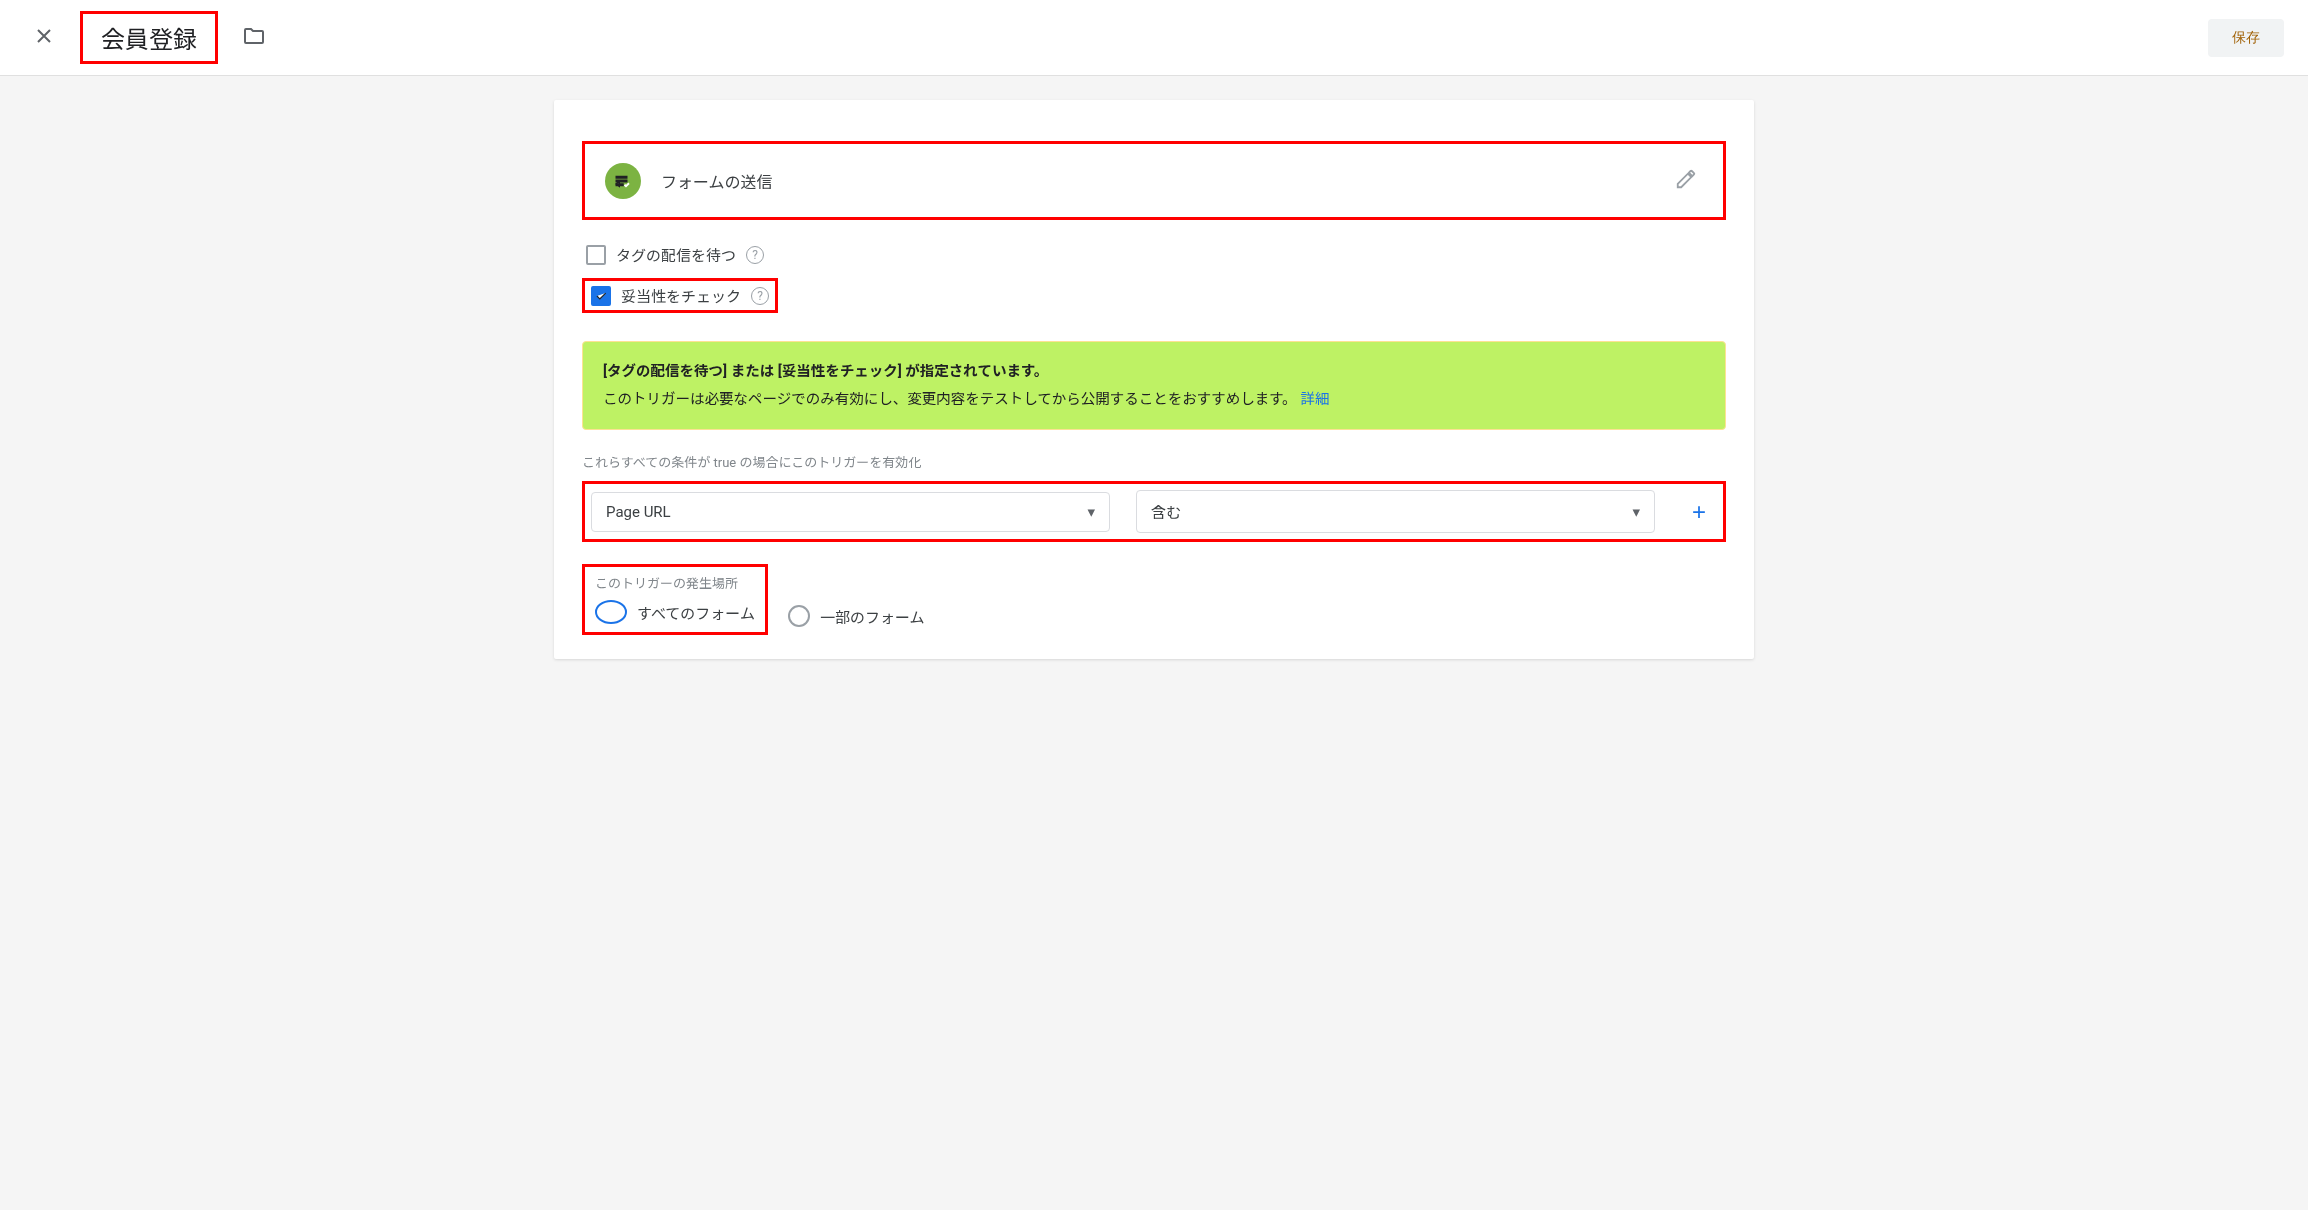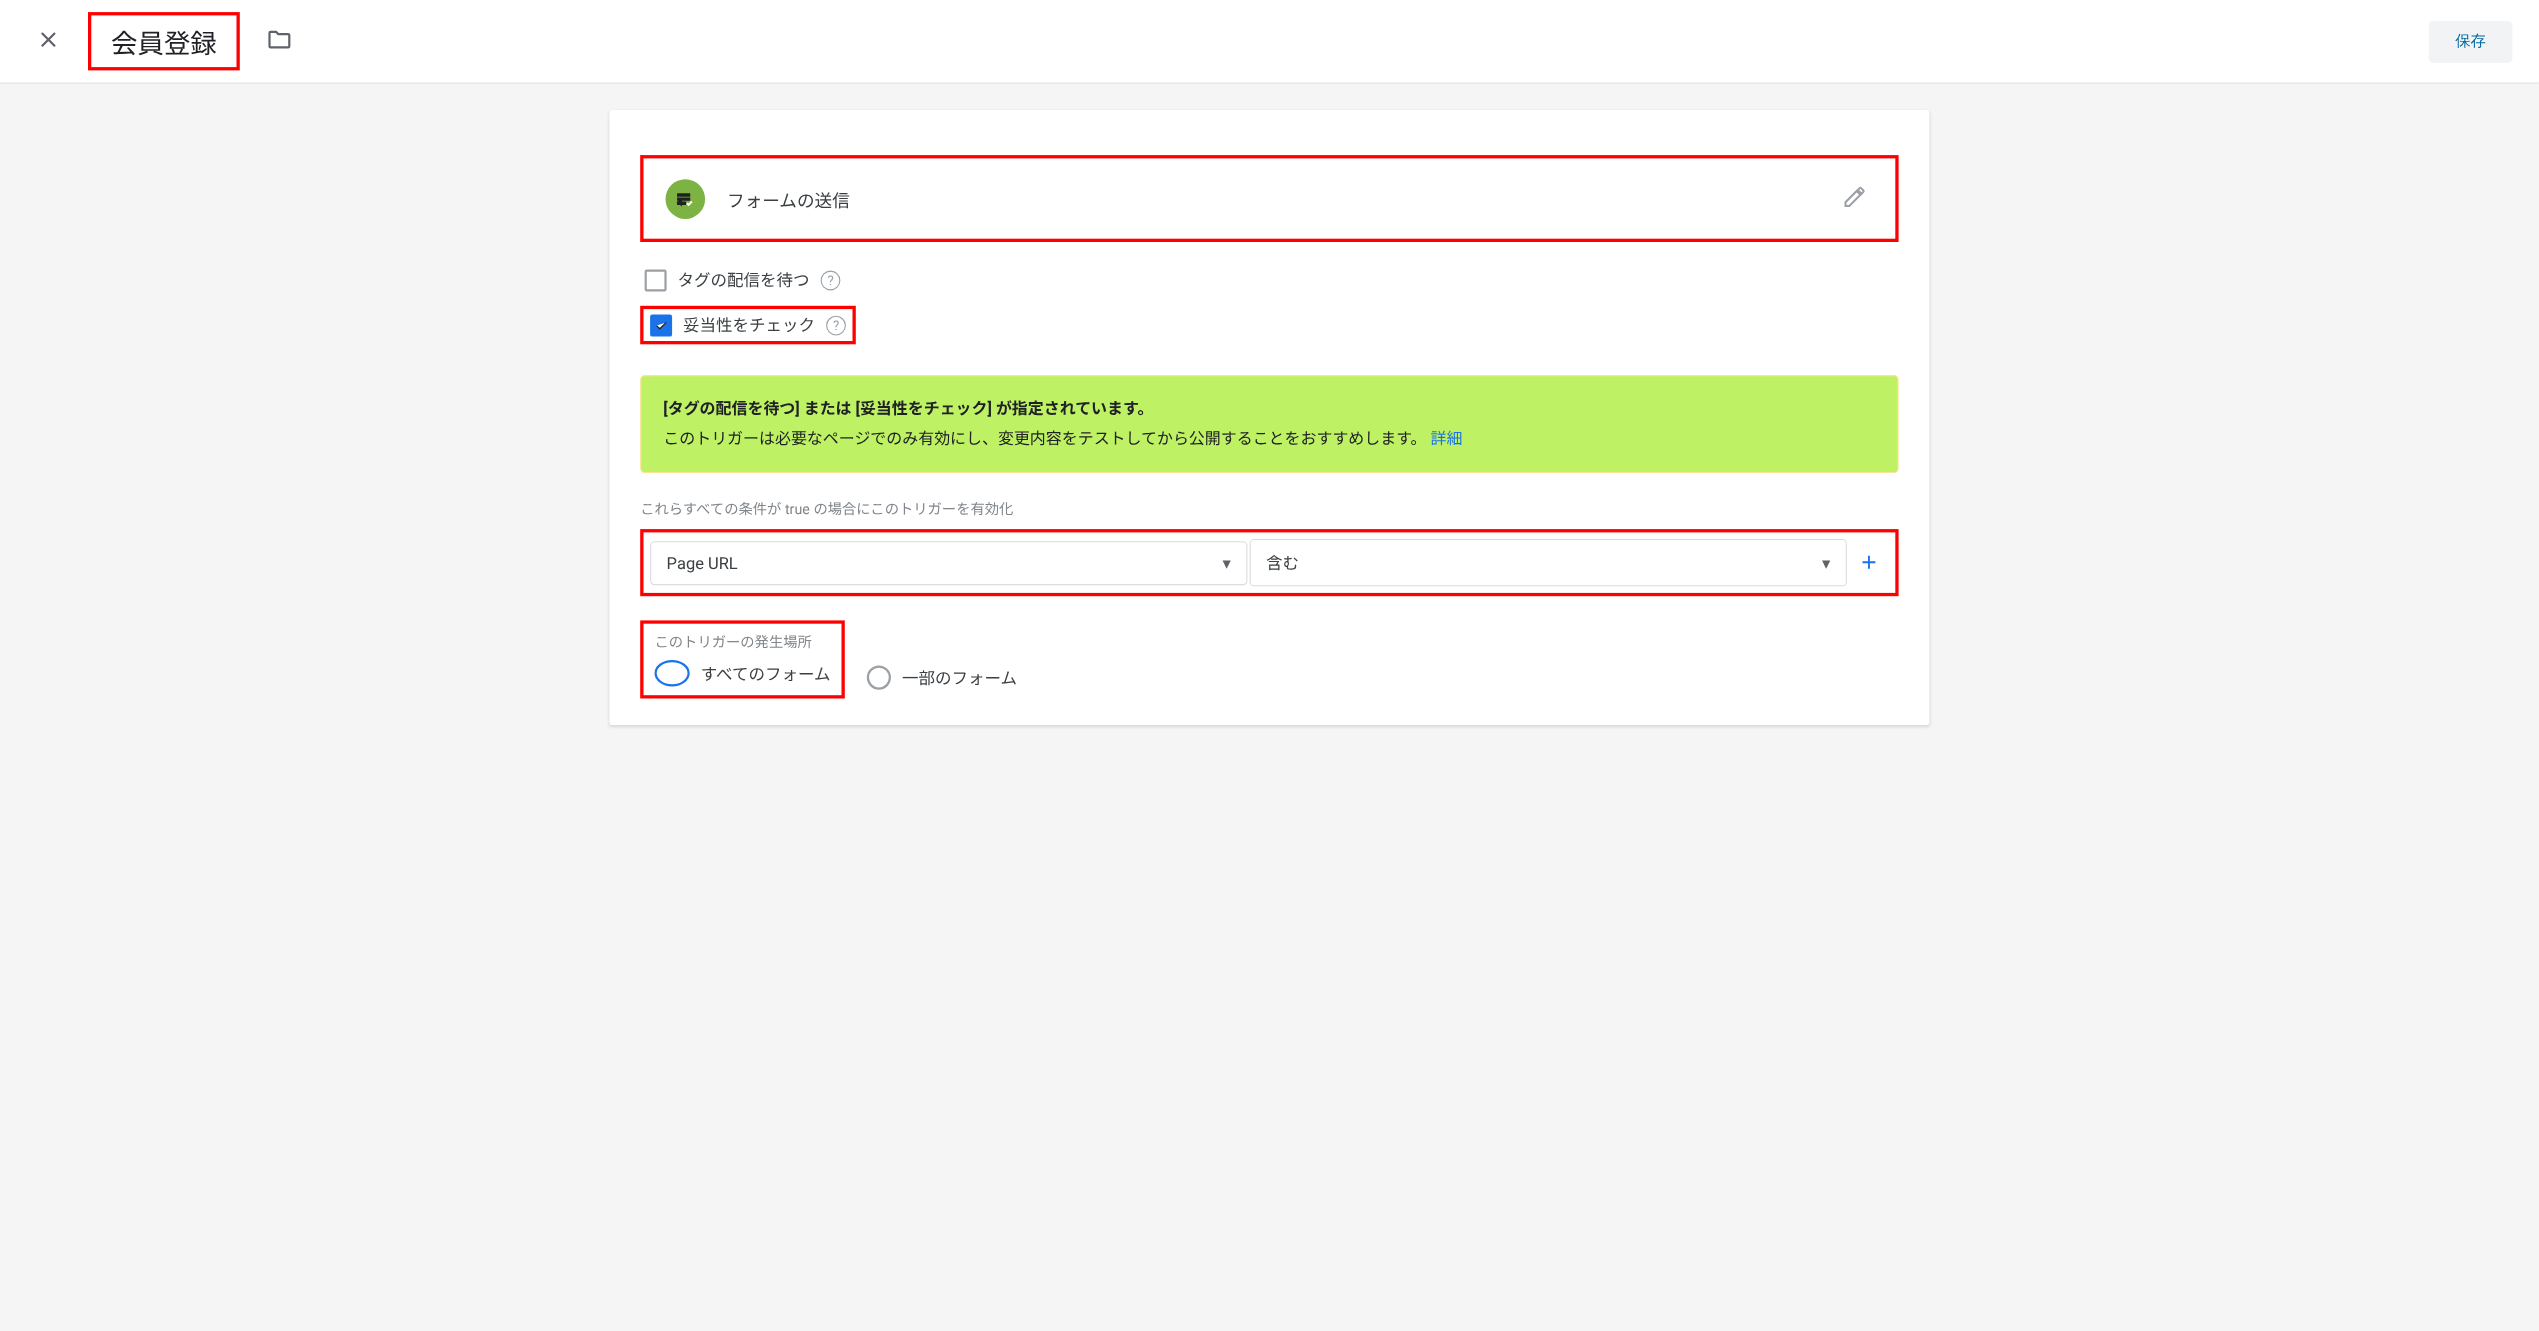--- a/index.html
+++ b/index.html
@@ -39,21 +39,21 @@
       border: none;
       cursor: pointer;
       padding: 8px;
       margin-left: 16px;
       color: #5f6368;
     }
     .folder-btn svg { width: 24px; height: 24px; }
     .save-btn {
       margin-left: auto;
       background: #f1f3f4;
-      color: #0369a1;
+      color: #a16207;
       border: none;
       border-radius: 4px;
       padding: 10px 24px;
       font-size: 14px;
       cursor: pointer;
     }
     .panel {
       background: #fff;
       max-width: 1200px;
       margin: 24px auto;
@@ -146,21 +146,21 @@
       margin-top: 12px;
       margin-bottom: 22px;
       font-size: 14.5px;
       line-height: 1.9;
     }
     .warning .bold { font-weight: 700; color: #202124; }
     .warning .link { color: #1a73e8; cursor: pointer; }
     .cond-row {
       border: 3px solid #f00;
       display: flex;
-      gap: 2px;
+      gap: 26px;
       align-items: center;
       padding: 6px;
       margin-bottom: 22px;
     }
     .sel, .txtin {
       flex: 1;
       border: 1px solid #dadce0;
       border-radius: 4px;
       padding: 10px 14px;
       font-size: 15px;

